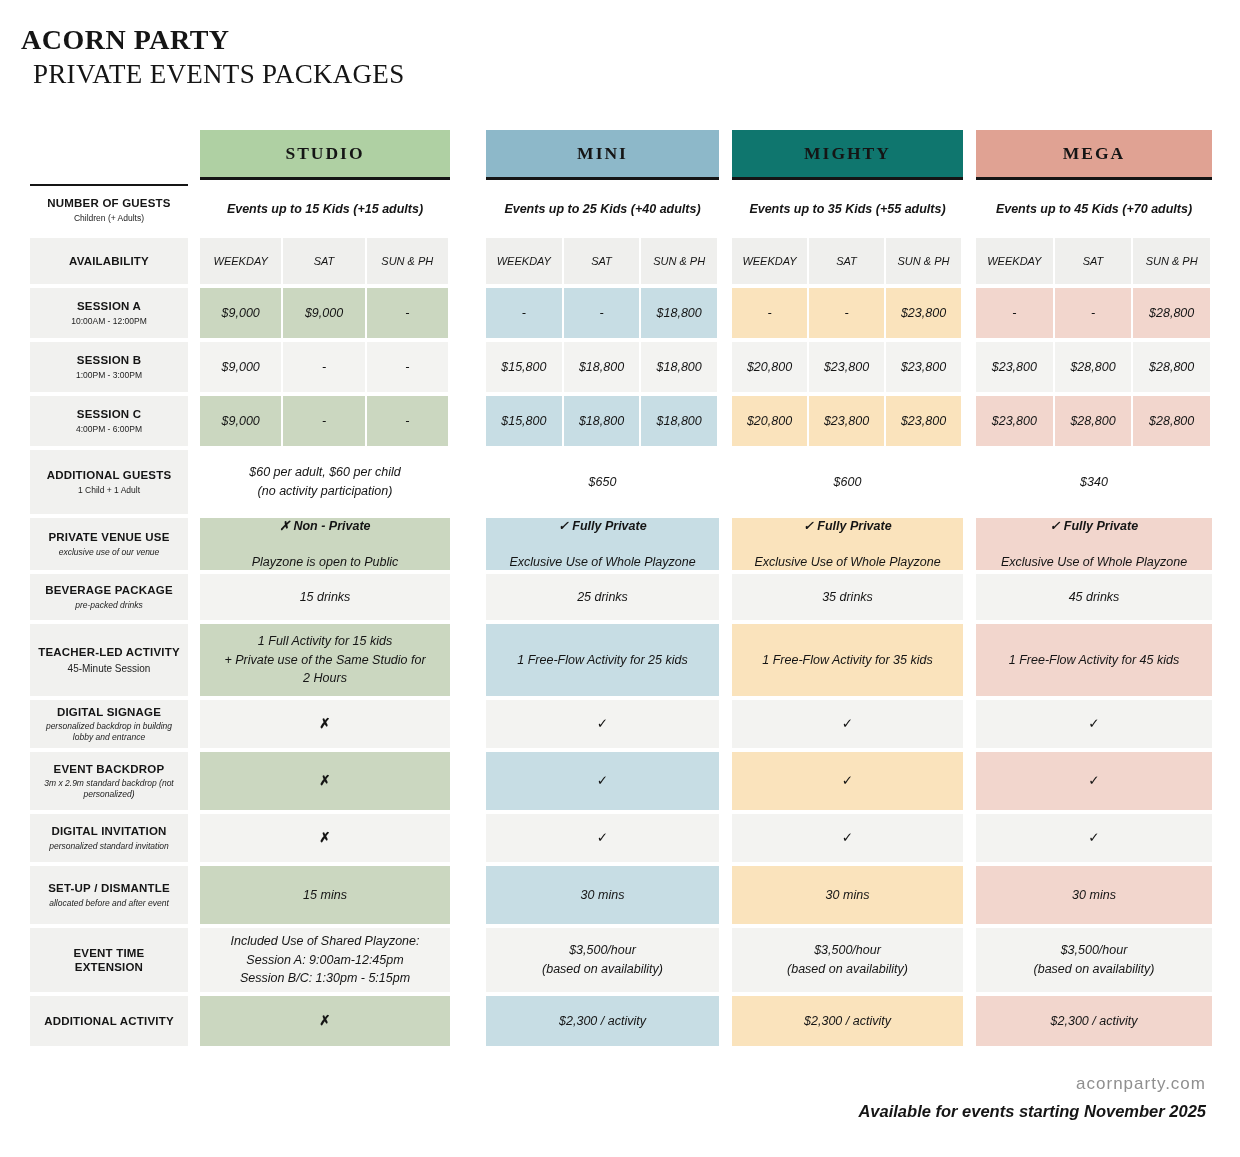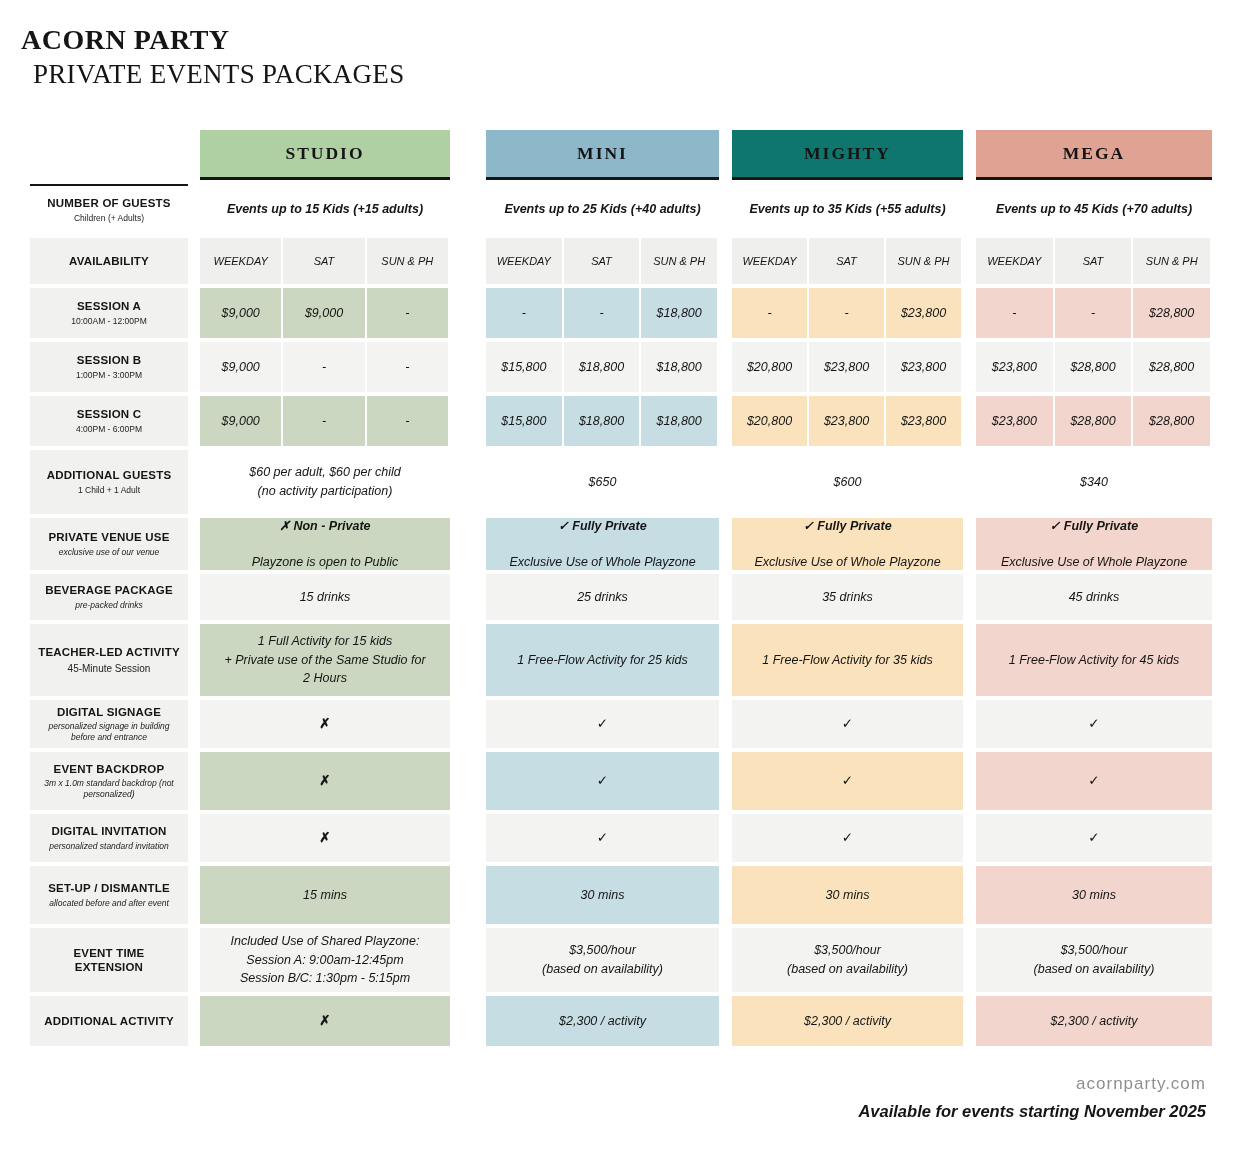--- a/index.html
+++ b/index.html
@@ -258,32 +258,32 @@
 + Private use of the Same Studio for
 2 Hours</div>
       <div class="cell col-b t-mini">1 Free-Flow Activity for 25 kids</div>
       <div class="cell col-c t-mighty">1 Free-Flow Activity for 35 kids</div>
       <div class="cell col-d t-mega">1 Free-Flow Activity for 45 kids</div>
     </div>
 
     <div class="row row-sign">
       <div class="lbl">
         <div class="t">DIGITAL SIGNAGE</div>
-        <div class="s si">personalized signage in building before and entrance</div>
+        <div class="s si">personalized backdrop in building lobby and entrance</div>
       </div>
       <div class="cell col-a neutral chk x">✗</div>
       <div class="cell col-b neutral chk">✓</div>
       <div class="cell col-c neutral chk">✓</div>
       <div class="cell col-d neutral chk">✓</div>
     </div>
 
     <div class="row row-back">
       <div class="lbl">
         <div class="t">EVENT BACKDROP</div>
-        <div class="s si">3m x 1.0m standard backdrop (not personalized)</div>
+        <div class="s si">3m x 2.9m standard backdrop (not personalized)</div>
       </div>
       <div class="cell col-a t-studio chk x">✗</div>
       <div class="cell col-b t-mini chk">✓</div>
       <div class="cell col-c t-mighty chk">✓</div>
       <div class="cell col-d t-mega chk">✓</div>
     </div>
 
     <div class="row row-inv">
       <div class="lbl">
         <div class="t">DIGITAL INVITATION</div>

